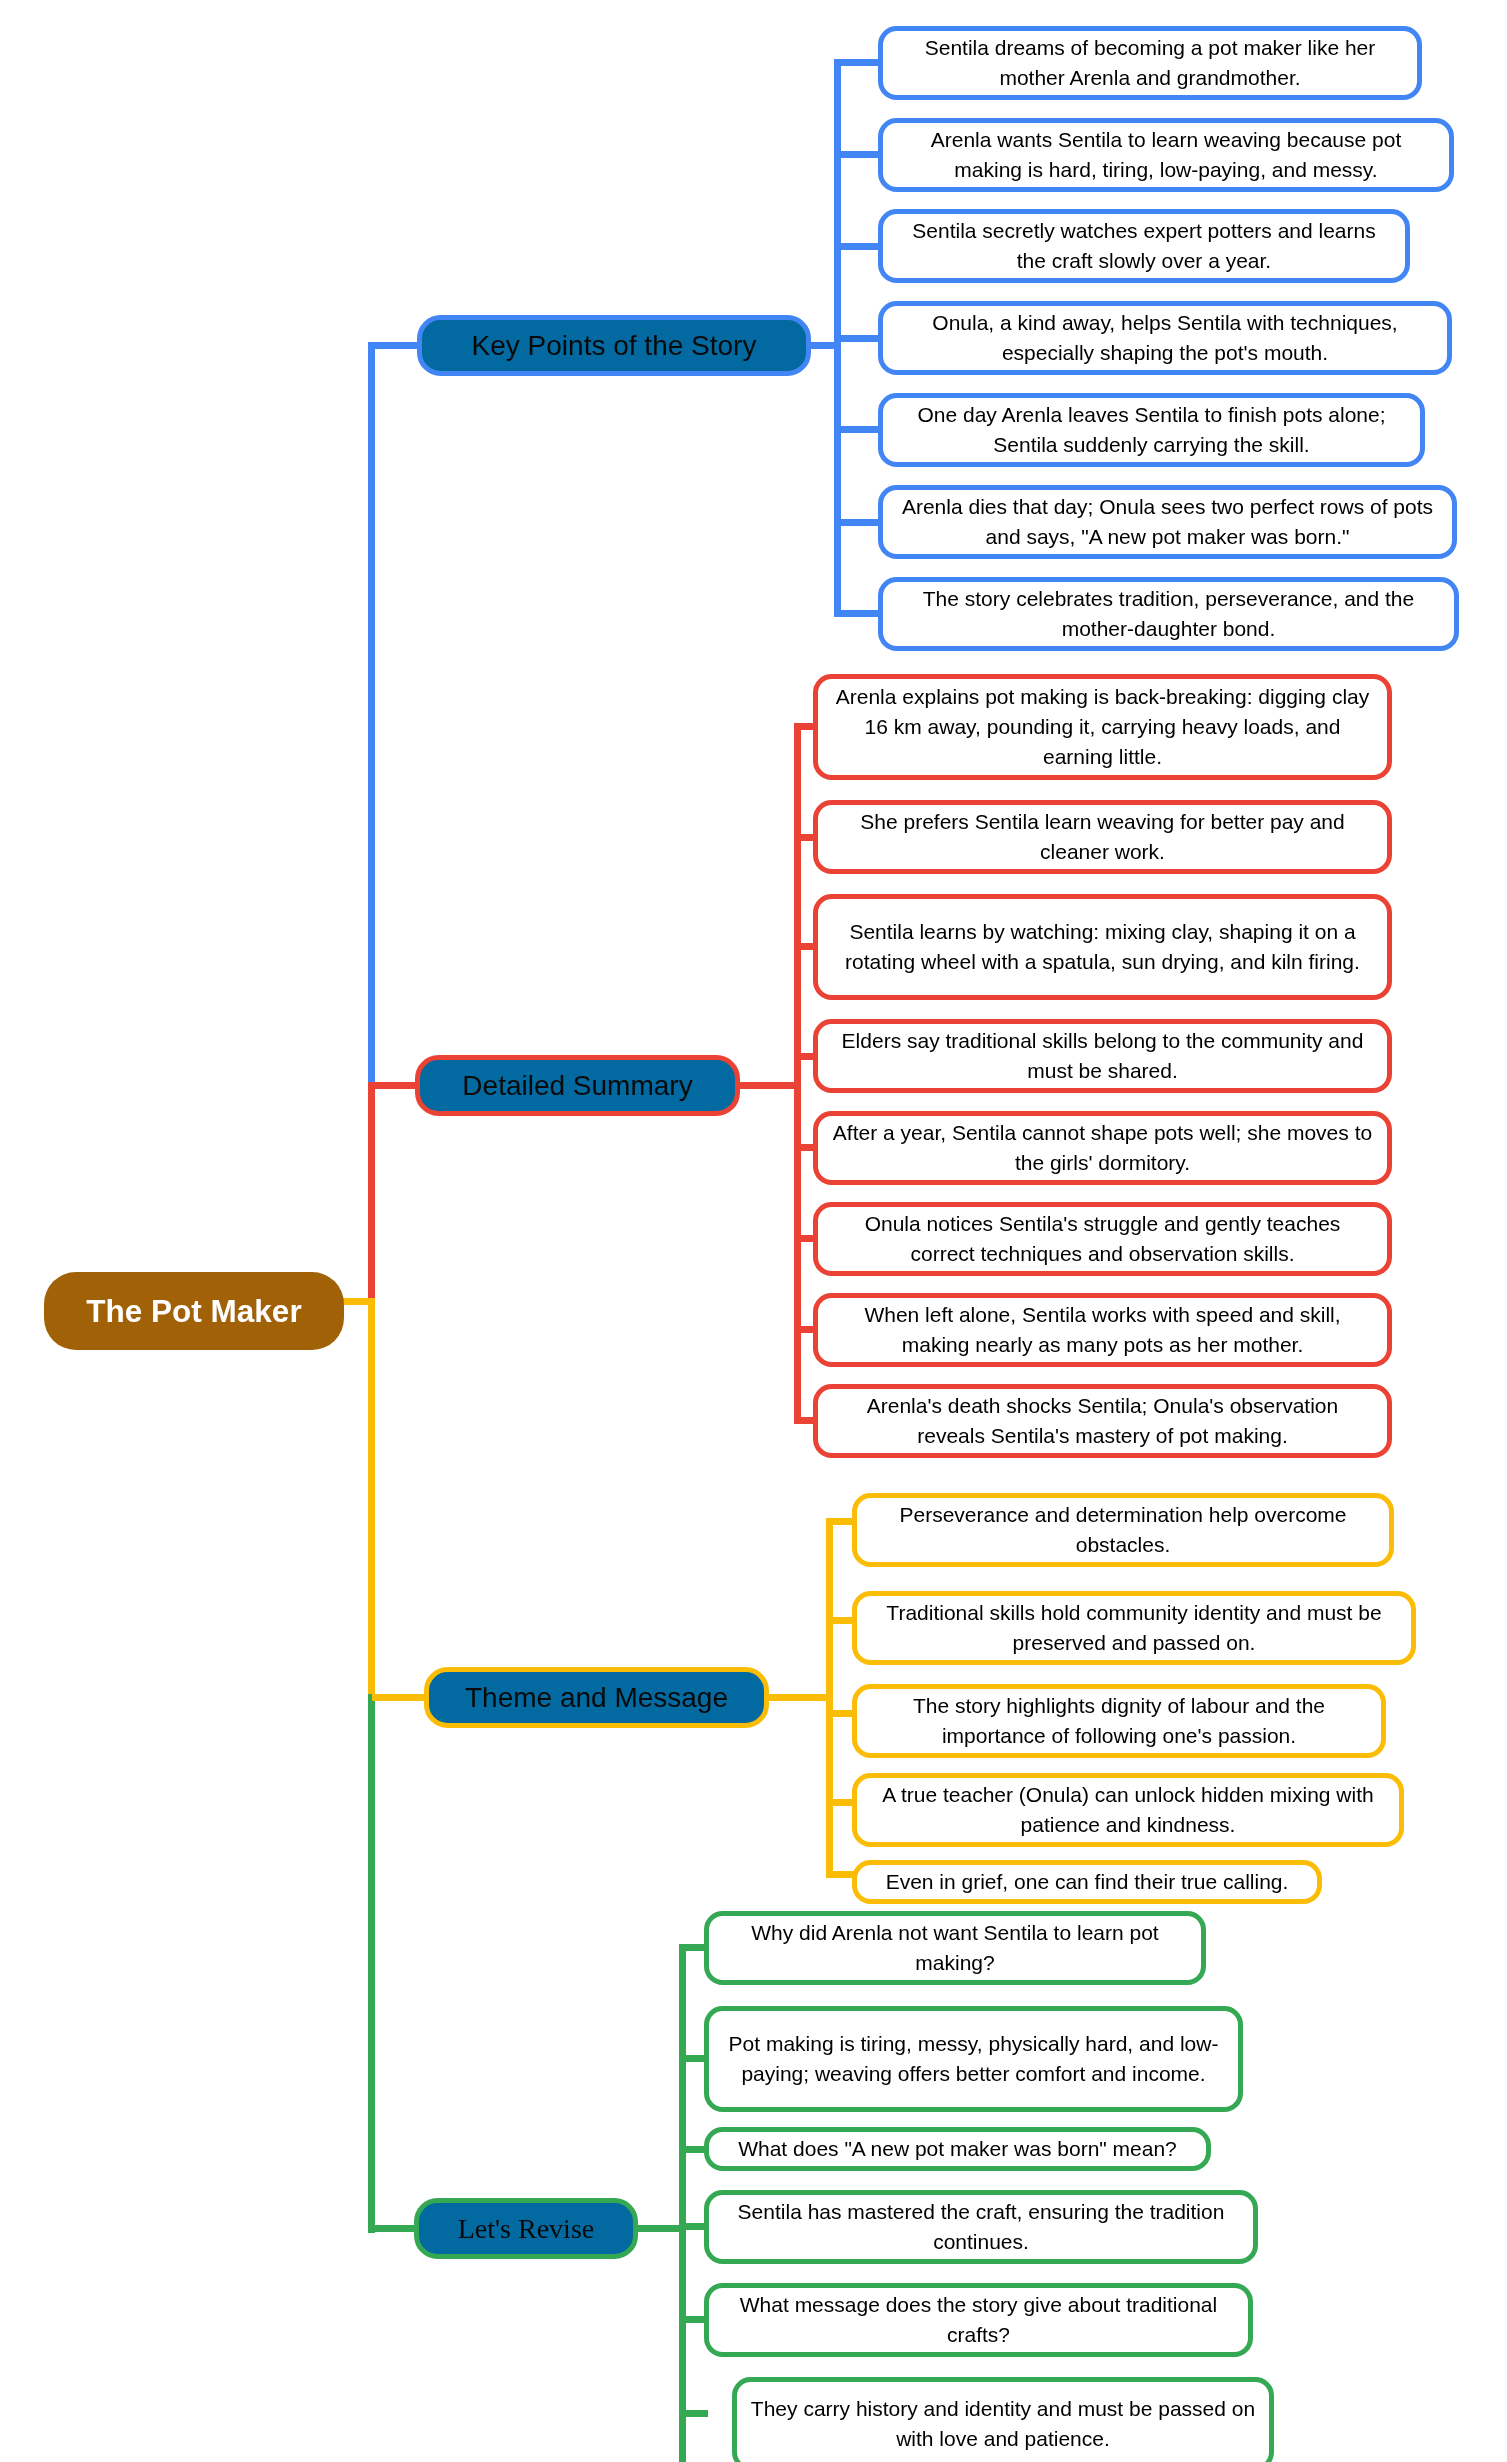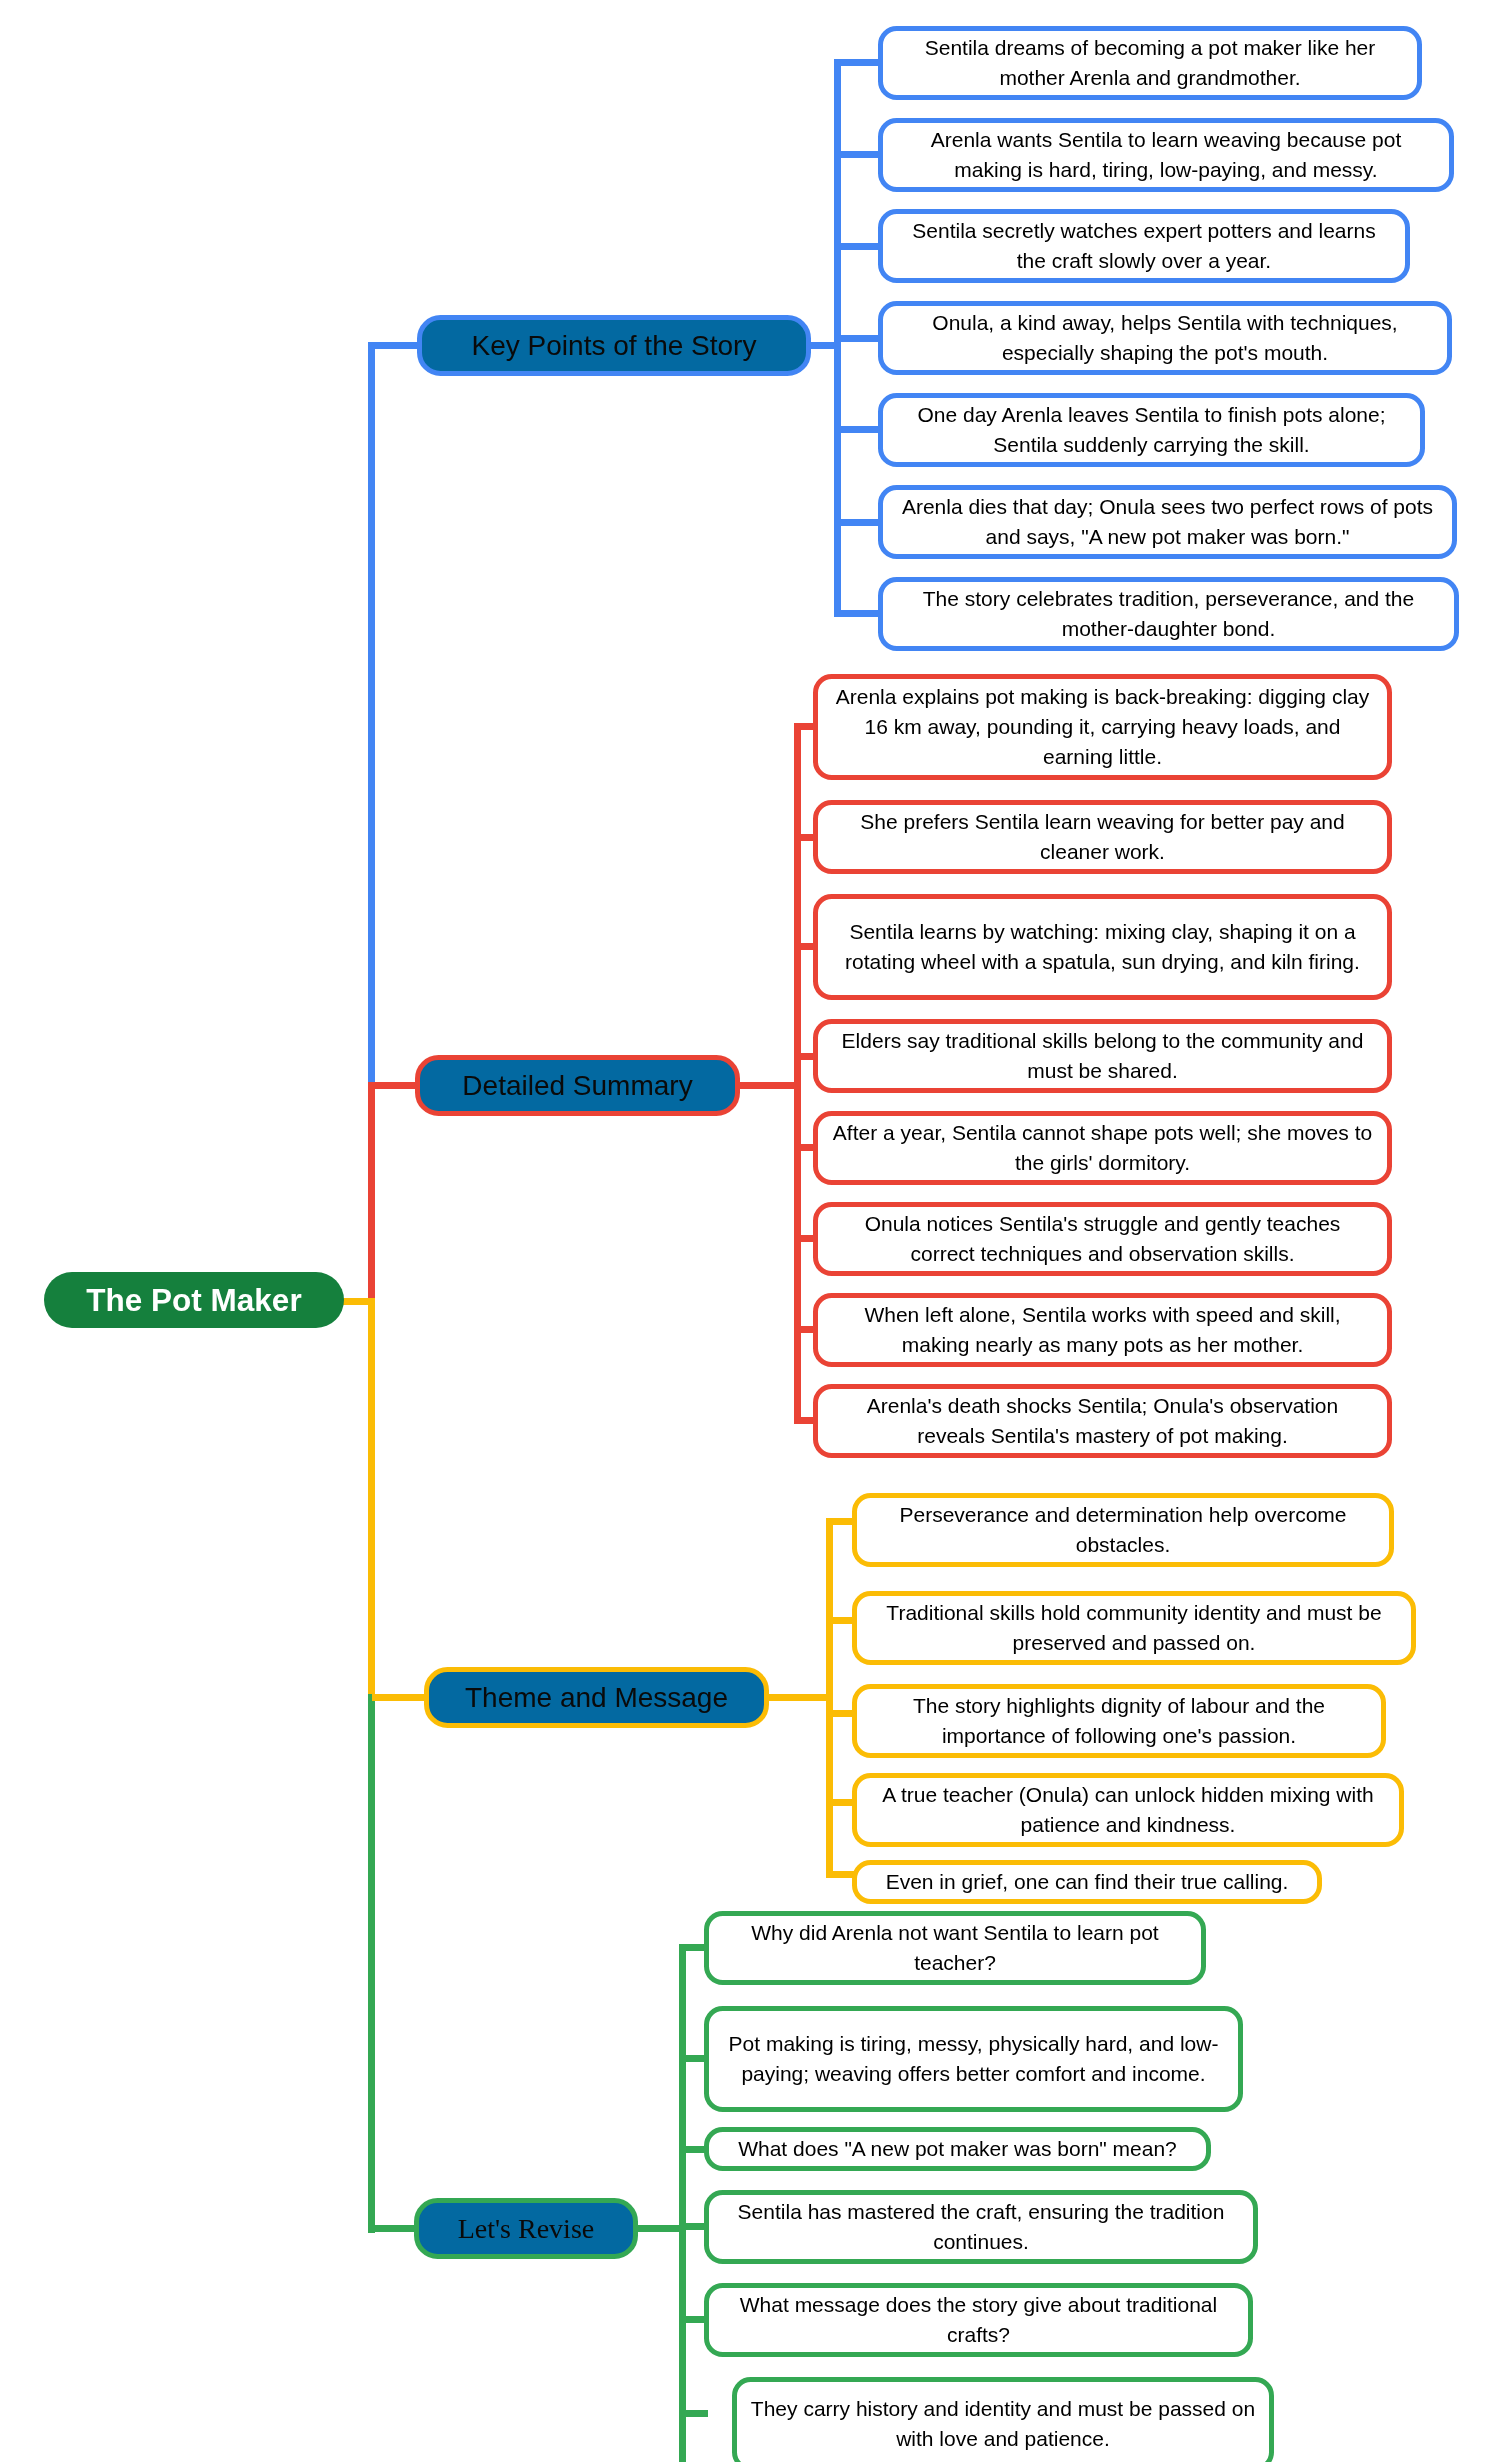--- a/index.html
+++ b/index.html
@@ -9,22 +9,22 @@
     font-family:"Liberation Sans","DejaVu Sans",sans-serif;overflow:hidden;
   }
   
   .ln{position:absolute;}
   .c0{background:#4285F4;}
   .c1{background:#EA4335;}
   .c2{background:#FBBC05;}
   .c3{background:#34A853;}
   
   .root{
-    position:absolute;left:44px;top:1272px;width:300px;height:56px;
-    background:#15803d;border-radius:32px;color:#fff;font-size:31.5px;font-weight:bold;
+    position:absolute;left:44px;top:1272px;width:300px;height:78px;
+    background:#a16207;border-radius:32px;color:#fff;font-size:31.5px;font-weight:bold;
     display:flex;align-items:center;justify-content:center;white-space:nowrap;
   }
   
   .blabel{
     position:absolute;background:#0369a1;border-radius:23.6px;color:#0a0a0a;
     font-size:28px;display:flex;align-items:center;justify-content:center;
     white-space:nowrap;box-sizing:border-box;
   }
   .bd0{border:5.9px solid #4285F4;}
   .bd1{border:5.9px solid #EA4335;}
@@ -118,19 +118,19 @@
 <div class="ln c3" style="left:679px;top:1944px;width:6.9px;height:567px"></div>
 <div class="ln c3" style="left:682px;top:1944px;width:25.6px;height:6.9px"></div>
 <div class="ln c3" style="left:682px;top:2055px;width:25.6px;height:6.9px"></div>
 <div class="ln c3" style="left:682px;top:2146px;width:25.6px;height:6.9px"></div>
 <div class="ln c3" style="left:682px;top:2223px;width:25.6px;height:6.9px"></div>
 <div class="ln c3" style="left:682px;top:2316px;width:25.6px;height:6.9px"></div>
 <div class="ln c3" style="left:682px;top:2410px;width:25.6px;height:6.9px"></div>
 
 <div class="blabel bd3" style="left:414px;top:2198px;width:224px;height:61px">Let's Revise</div>
 
-<div class="node n3" style="left:704px;top:1911px;width:502px;height:74px">Why did Arenla not want Sentila to learn pot teacher?</div>
+<div class="node n3" style="left:704px;top:1911px;width:502px;height:74px">Why did Arenla not want Sentila to learn pot making?</div>
 <div class="node n3" style="left:704px;top:2006px;width:539px;height:106px">Pot making is tiring, messy, physically hard, and low-paying; weaving offers better comfort and income.</div>
 <div class="node n3" style="left:704px;top:2127px;width:507px;height:44px">What does "A new pot maker was born" mean?</div>
 <div class="node n3" style="left:704px;top:2190px;width:554px;height:74px">Sentila has mastered the craft, ensuring the tradition continues.</div>
 <div class="node n3" style="left:704px;top:2283px;width:549px;height:74px">What message does the story give about traditional crafts?</div>
 <div class="node n3" style="left:732px;top:2377px;width:542px;height:94px">They carry history and identity and must be passed on with love and patience.</div>
 
 
 </body></html>

